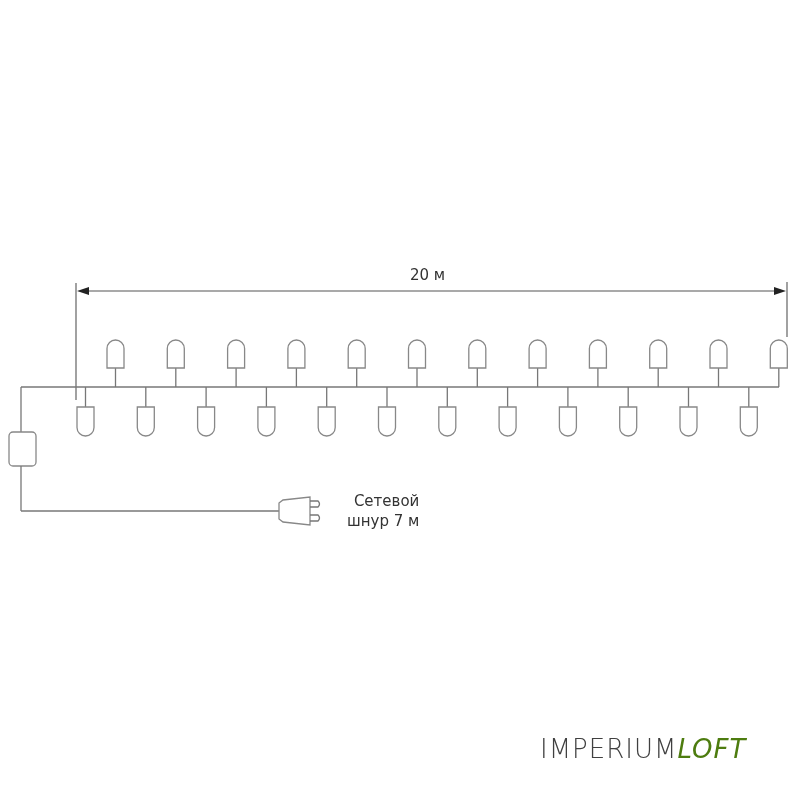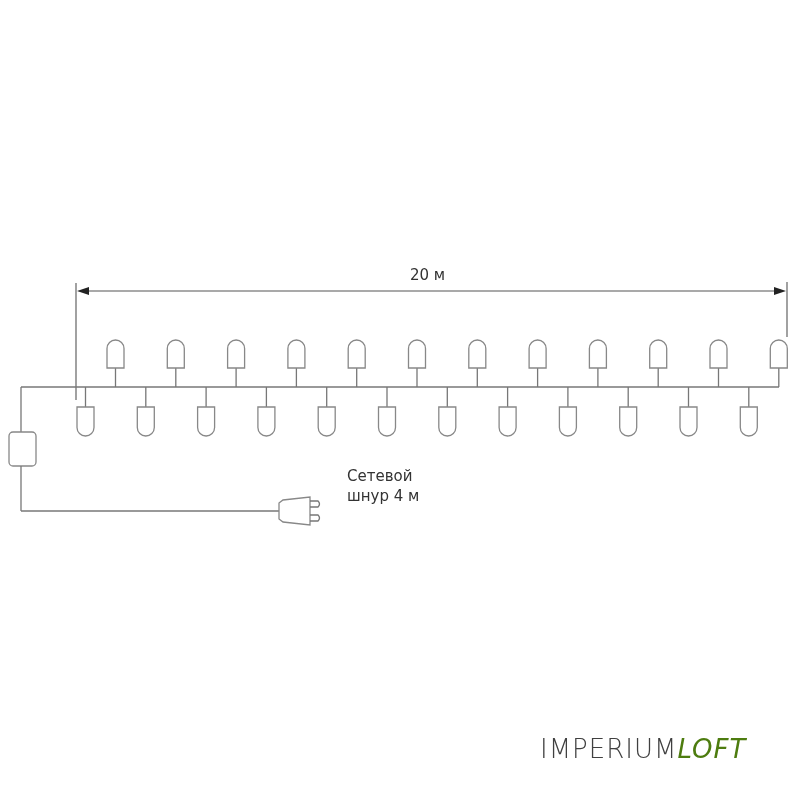--- a/index.html
+++ b/index.html
@@ -6,23 +6,24 @@
     body { width: 800px; height: 800px; position: relative; overflow: hidden; }
     #canvas { position: absolute; left: 0; top: 0; }
     .line { stroke: #777777; stroke-width: 1.3; fill: none; }
     .dim { stroke: #555555; stroke-width: 1.1; fill: none; }
     .bulb { stroke: #888888; stroke-width: 1.3; fill: #ffffff; }
     .label {
       position: absolute;
       font-family: "DejaVu Sans", sans-serif;
       color: #333333;
       white-space: nowrap;
+      text-align: right;
     }
     #dim-label { left: 410px; top: 266px; font-size: 15px; }
-    #cord-label { left: 347px; top: 466px; font-size: 15px; line-height: 20px; }
+    #cord-label { left: 347px; top: 491px; font-size: 15px; line-height: 20px; }
     #logo {
       position: absolute; left: 540px; top: 734px;
       font-family: "DejaVu Sans", sans-serif;
       font-size: 26px; font-weight: 300; letter-spacing: 1px;
       white-space: nowrap;
     }
     #logo .a { color: #404040; }
     #logo .b { color: #4d7c0f; font-style: italic; }
   </style>
 </head>
@@ -96,16 +97,16 @@
       <line class="line" x1="688.5" y1="387" x2="688.5" y2="407"></line>
       <path class="bulb" d="M680,407 L680,427.5 A8.5,8.5 0 0 0 697,427.5 L697,407 Z"></path>
       <line class="line" x1="748.8" y1="387" x2="748.8" y2="407"></line>
       <path class="bulb" d="M740.3,407 L740.3,427.5 A8.5,8.5 0 0 0 757.3,427.5 L757.3,407 Z"></path>
     </g>
 </svg>
 
 <div class="label" id="dim-label">20 м</div>
 <div class="label" id="cord-label">
   <div>Сетевой</div>
-  <div>шнур 4 м</div>
+  <div>шнур 7 м</div>
 </div>
 
 <div id="logo"><span class="a">IMPERIUM</span><span class="b">LOFT</span></div>
 
 </body></html>

